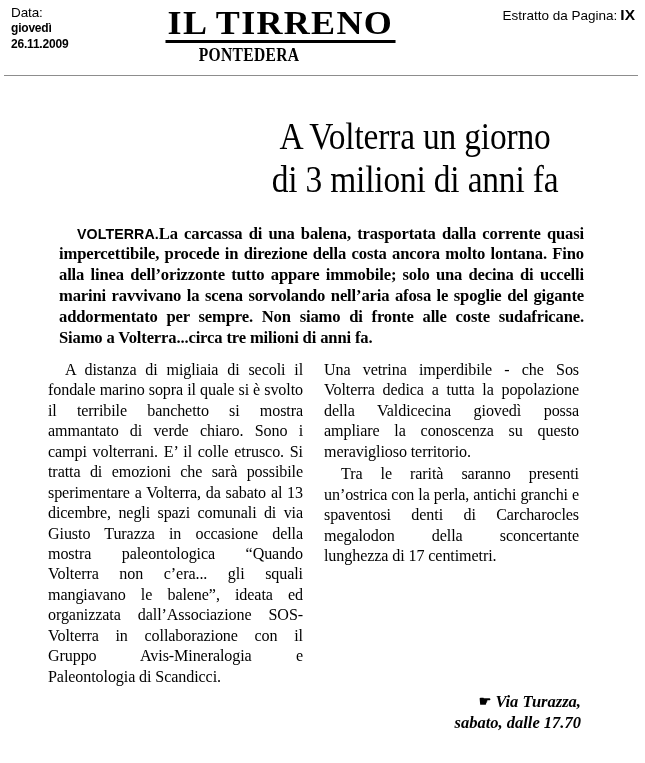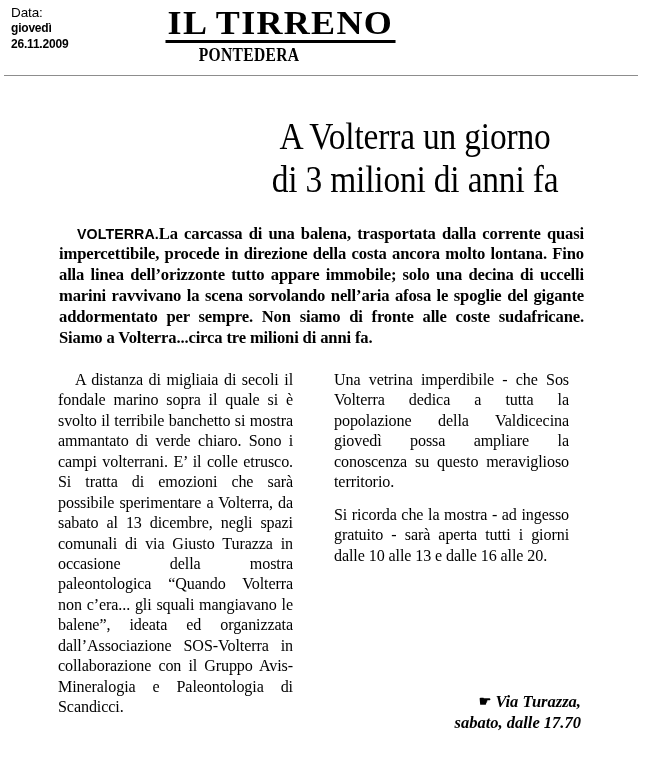--- a/index.html
+++ b/index.html
@@ -146,21 +146,21 @@
     font-family: "Liberation Serif", "DejaVu Serif", serif;
     font-size: 16.1px;
     line-height: 1.27;
     text-align: justify;
     text-justify: inter-word;
     letter-spacing: -0.1px;
   }
   #col-left  { left: 0px; }
   #col-right { left: 276px; }
   .body-col p {
-    margin: 12px;
+    margin: 2px;
     text-indent: 17px;
   }
   .body-col p.no-indent { text-indent: 0; }
 
   
   #signature {
     position: absolute;
     left: 322px; top: 692px;
     width: 259px;
     text-align: right;
@@ -188,41 +188,44 @@
     <span class="date-label">Data:</span>
     <span class="date-day">giovedì</span>
     <span class="date-value">26.11.2009</span>
   </div>
 
   <div class="masthead">
     <span class="masthead-title">IL TIRRENO</span>
     <span class="masthead-sub">PONTEDERA</span>
   </div>
 
+  <div class="page-extract">
+    <span>Estratto da Pagina:</span><span class="page-num">IX</span>
+  </div>
 
 </div>
 
 <div id="header-rule"></div>
 
 <h1 id="headline">
   <span class="hl-line">A Volterra un giorno</span>
   <span class="hl-line">di 3 milioni di anni fa</span>
 </h1>
 
 <p id="lead"><span class="dateline">VOLTERRA.</span><span>La carcassa di una balena, trasportata dalla corrente quasi impercettibile, procede in direzione della costa ancora molto lontana. Fino alla linea dell’orizzonte tutto appare immobile; solo una decina di uccelli marini ravvivano la scena sorvolando nell’aria afosa le spoglie del gigante addormentato per sempre. Non siamo di fronte alle coste sudafricane. Siamo a Volterra...circa tre milioni di anni fa.</span></p>
 
 <div id="body-columns">
 
   <div class="body-col" id="col-left">
     <p>A distanza di migliaia di secoli il fondale marino sopra il quale si è svolto il terribile banchetto si mostra ammantato di verde chiaro. Sono i campi volterrani. E’ il colle etrusco.  Si tratta di emozioni che sarà possibile sperimentare a Volterra, da sabato al 13 dicembre, negli spazi comunali di via Giusto Turazza in occasione della mostra paleontologica “Quando Volterra non c’era... gli squali mangiavano le balene”, ideata ed organizzata dall’Associazione SOS-Volterra in collaborazione con il Gruppo Avis-Mineralogia e Paleontologia di Scandicci.</p>
   </div>
 
   <div class="body-col" id="col-right">
     <p class="no-indent">Una vetrina imperdibile - che Sos Volterra dedica a tutta la popolazione della Valdicecina giovedì possa ampliare la conoscenza su questo meraviglioso territorio.</p>
-    <p class="no-indent">Si ricorda che la mostra - ad ingesso gratuito - sarà aperta tutti i giorni dalle 10 alle 13 e dalle 16 alle 20.</p>
+    <p>Tra le rarità saranno presenti un’ostrica con la perla, antichi granchi e spaventosi denti di Carcharocles megalodon della sconcertante lunghezza di 17 centimetri.</p>
   </div>
 
 </div>
 
 <div id="signature">
   <span class="sig-line"><span class="manicule">☛</span><span>Via Turazza,</span></span>
   <span class="sig-line">sabato, dalle 17.70</span>
 </div>
 
 </body></html>

